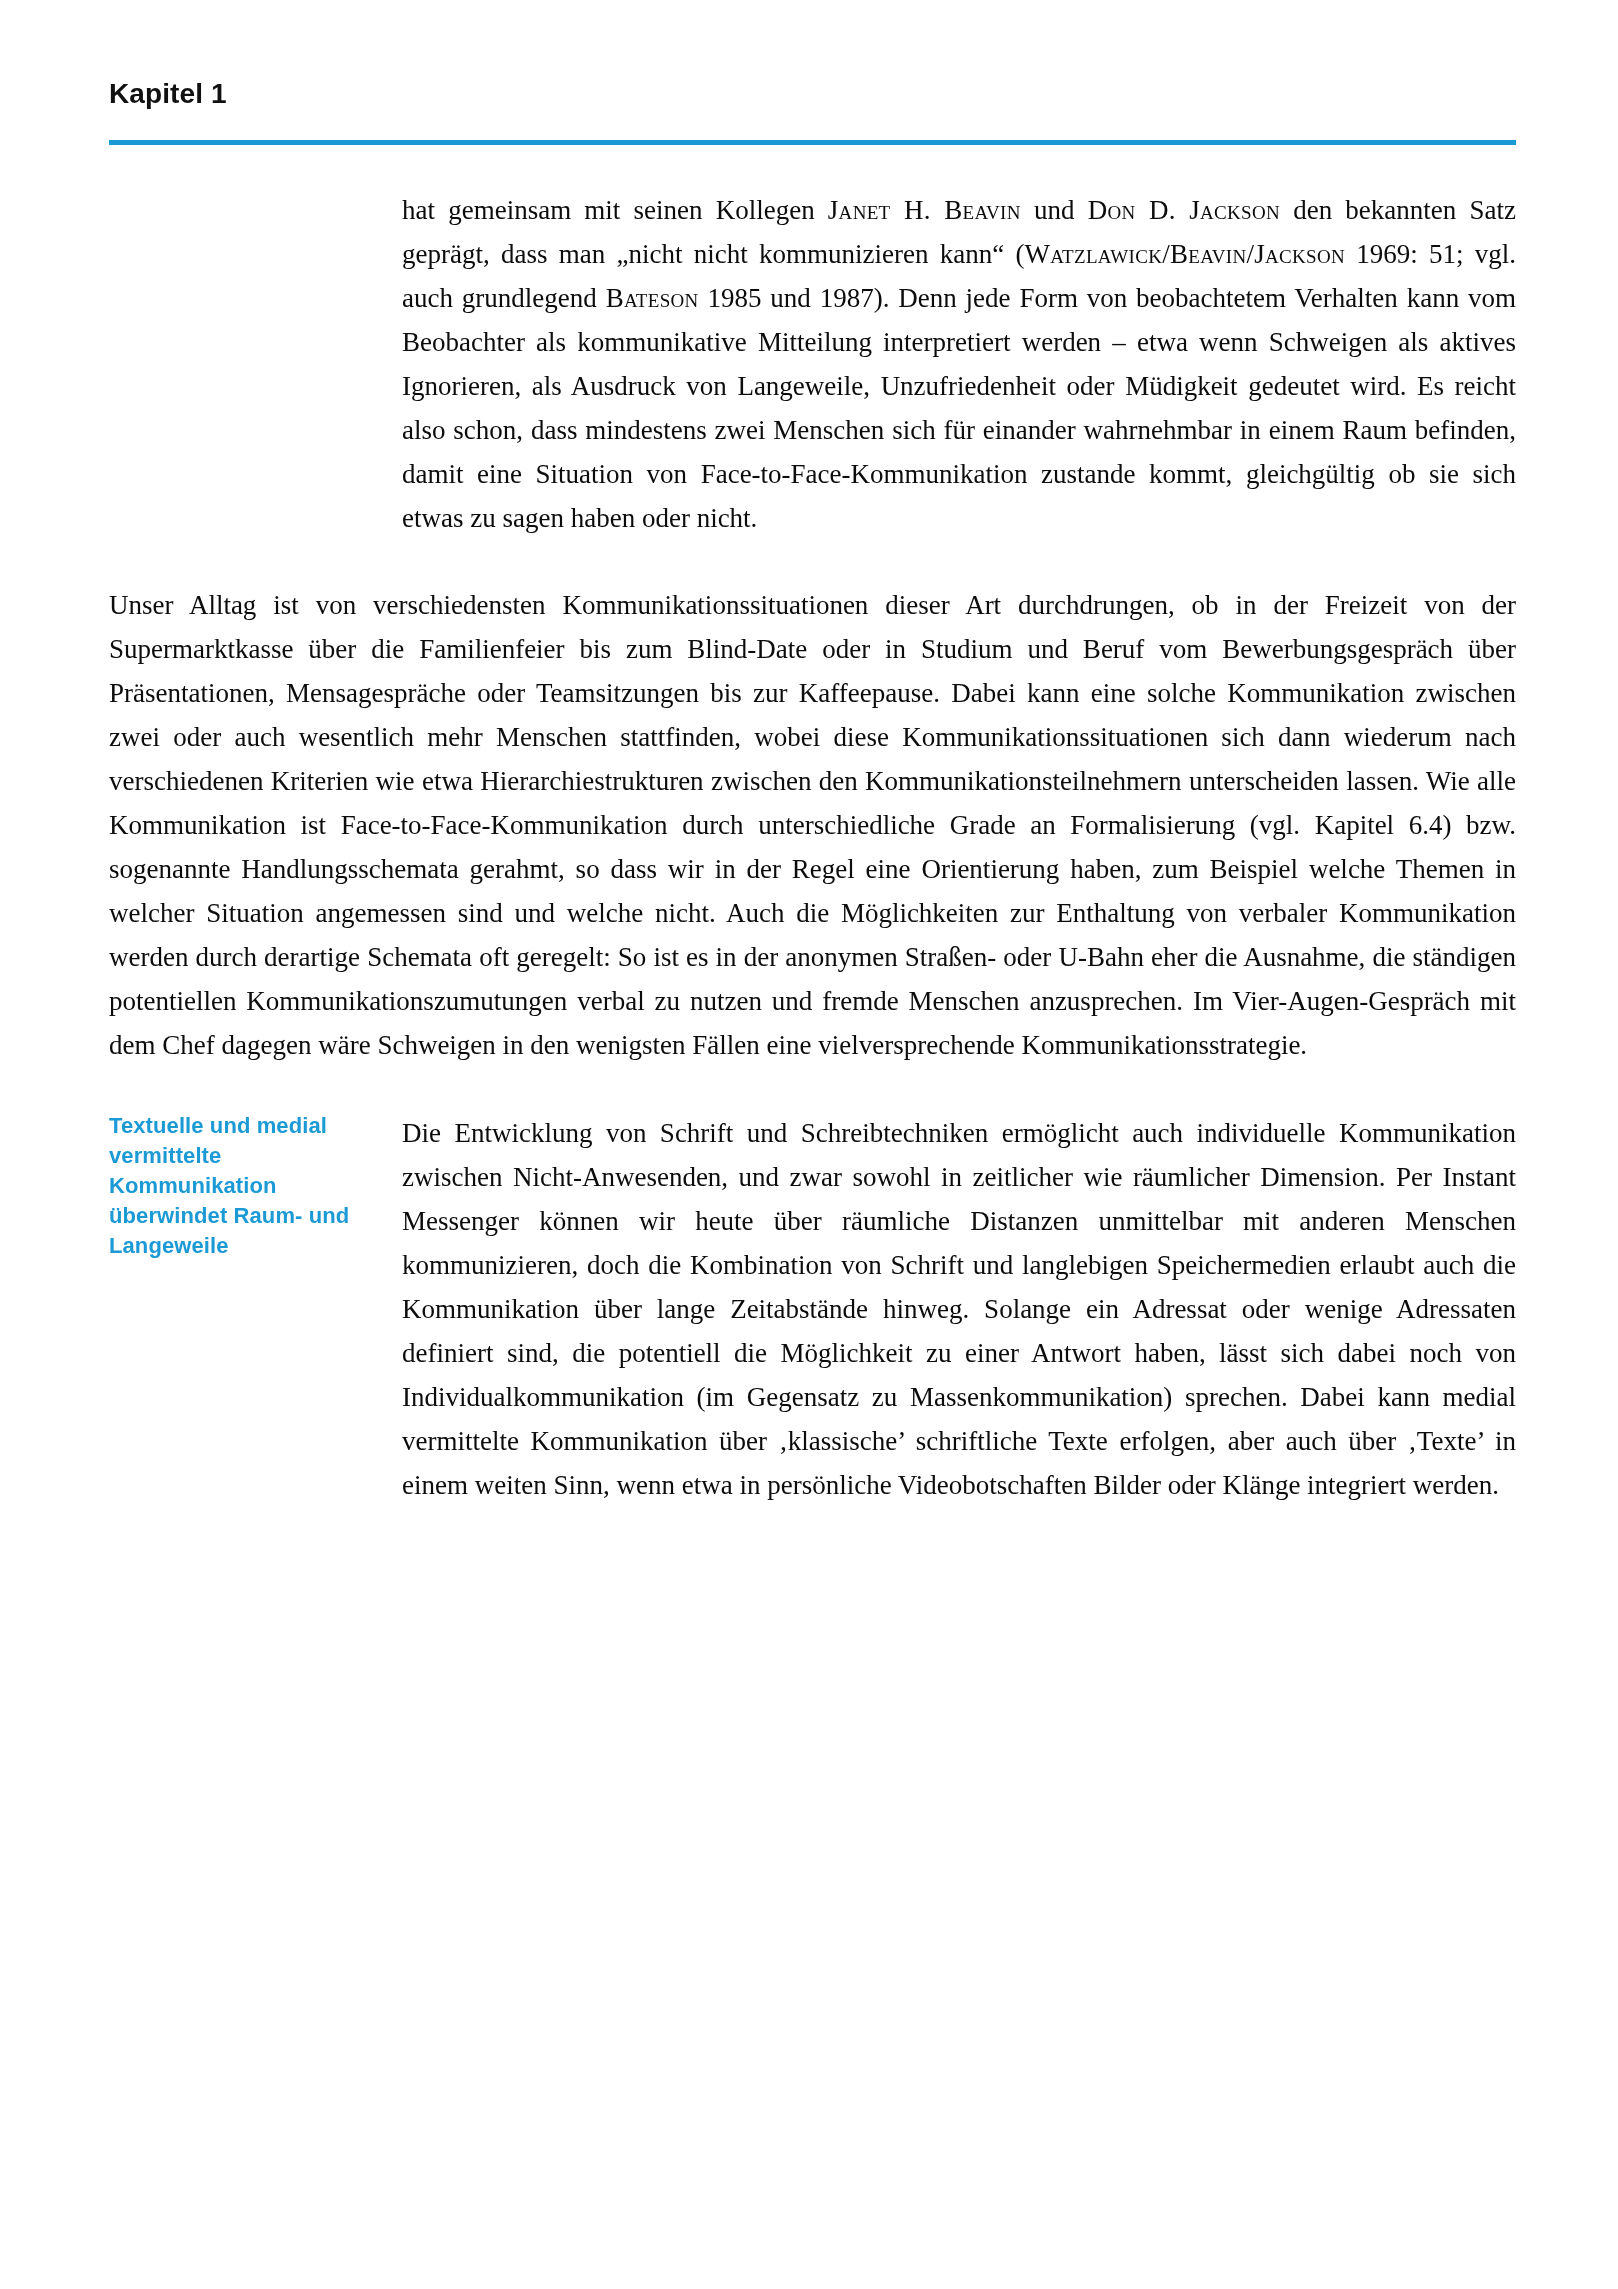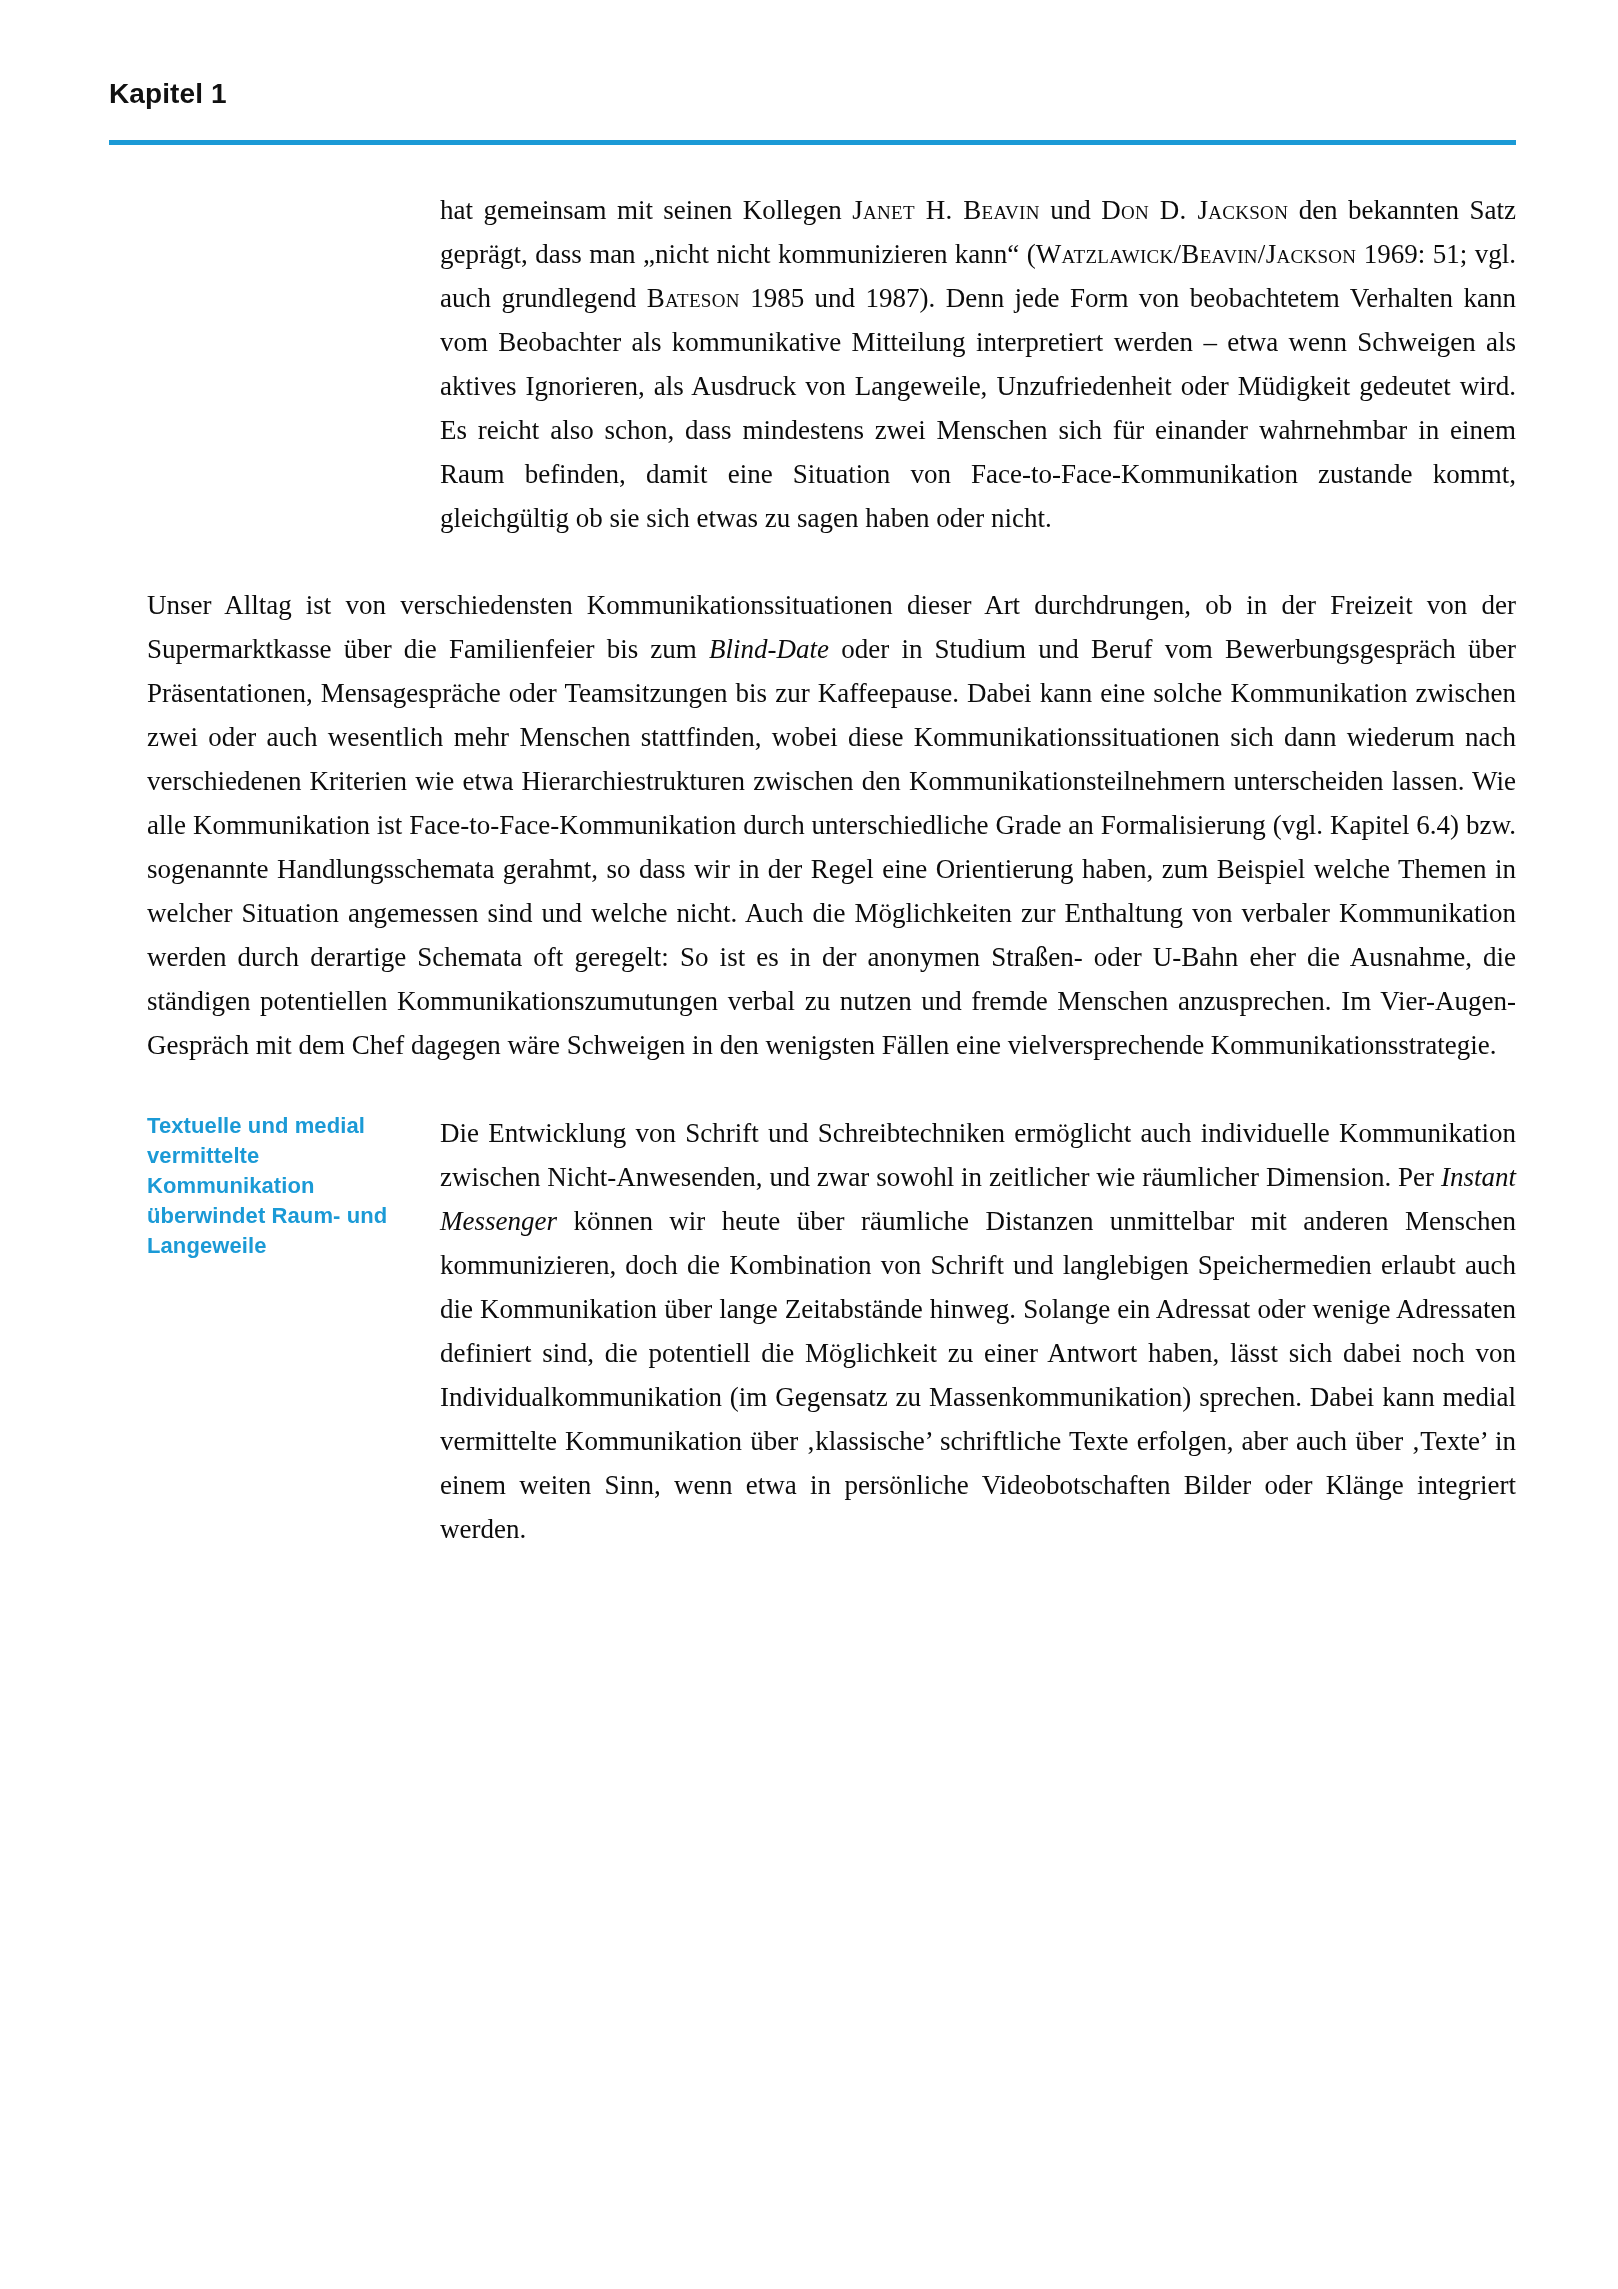--- a/index.html
+++ b/index.html
@@ -56,21 +56,20 @@
   
   .content {
     position: absolute;
     left: 109px;
     top: 188px;
     width: 1407px;
   }
   .block {
     display: flex;
     align-items: flex-start;
-    margin-left: 38px;
   }
   .marginal {
     flex: 0 0 293px;
     width: 293px;
     padding-right: 22px;
     box-sizing: border-box;
     font-family: "Liberation Sans", sans-serif;
     font-weight: bold;
     font-size: 22px;
     line-height: 30px;
@@ -90,21 +89,21 @@
   .bodycol p {
     margin: 0;
   }
   .gap { height: 43px; }
   .gap-lg { height: 44px; }
 
   .sc {
     font-variant: small-caps;
     letter-spacing: 0.3px;
   }
-  .it { font-style: italic; }
+  .it { }
 
   
   .rule-bottom {
     position: absolute;
     left: 109px;
     top: 2157px;
     width: 233px;
     height: 5.5px;
     background: #1b9ad6;
   }

